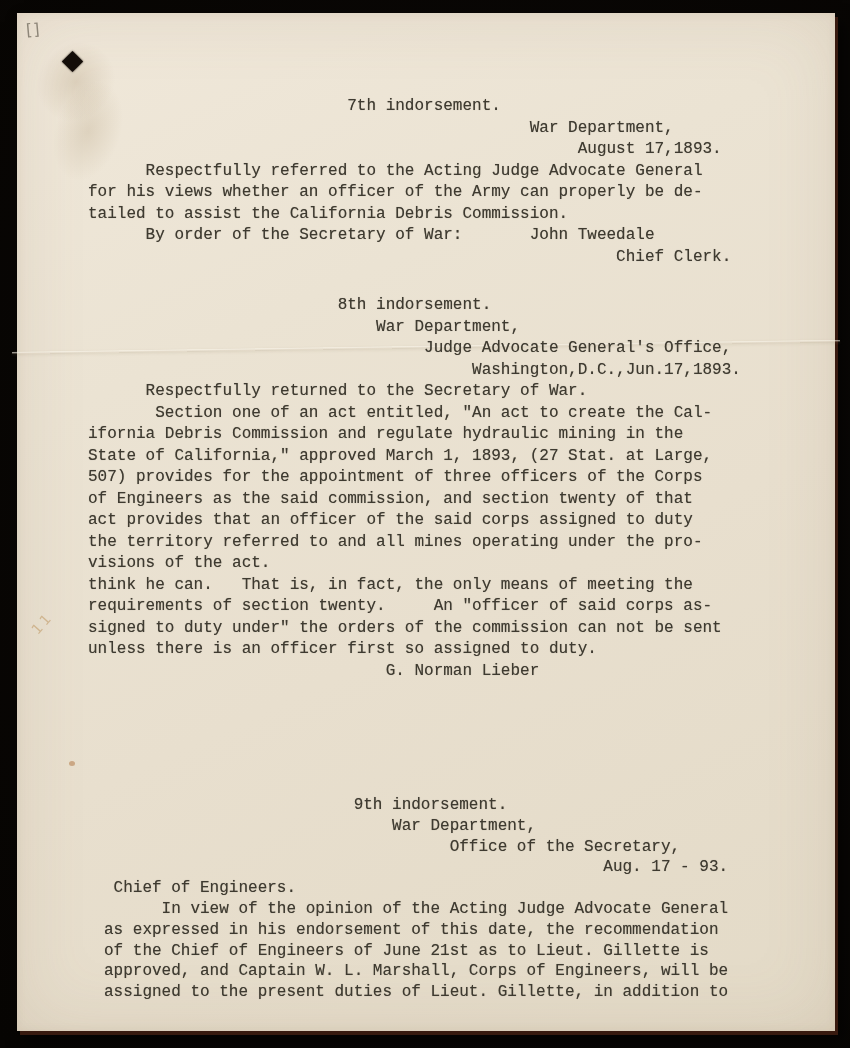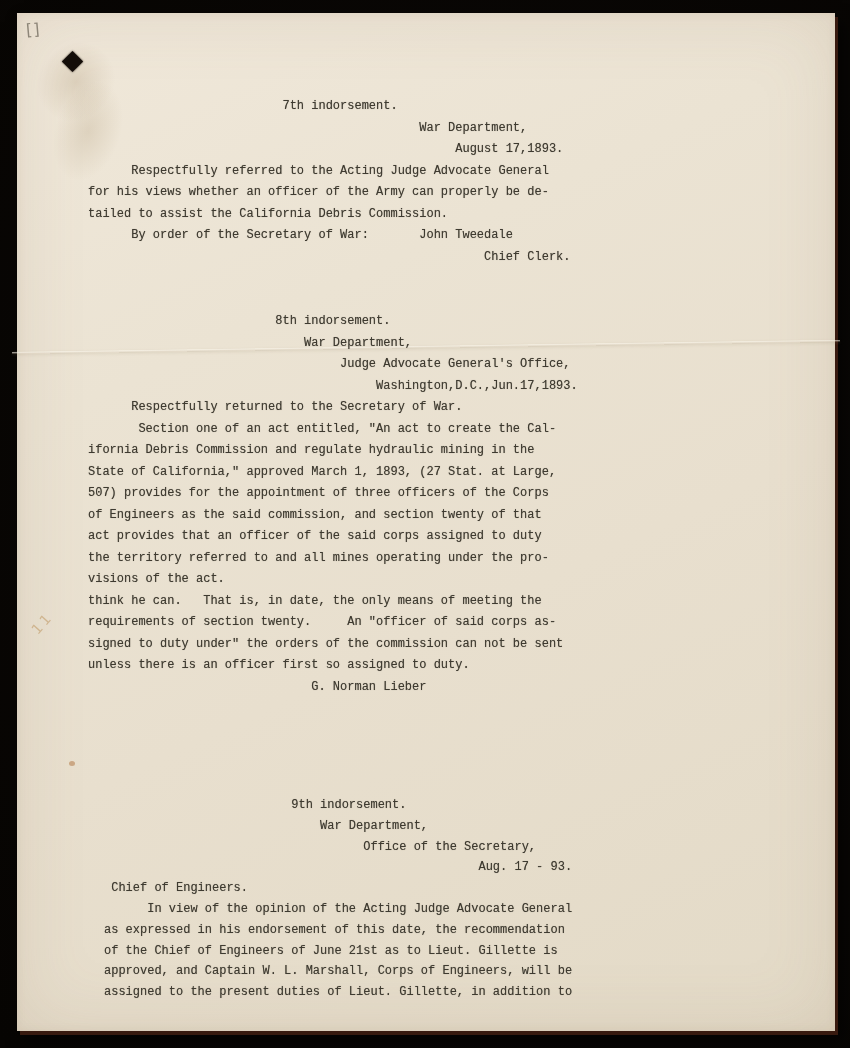--- a/index.html
+++ b/index.html
@@ -16,27 +16,27 @@
     background:linear-gradient(155deg,#f0e8da 0%,#ebe3d3 30%,#e8dfce 58%,#e3dac7 100%);
     box-shadow:
       3px 4px 0 rgba(66,30,18,.85),
       7px 9px 16px rgba(0,0,0,.65),
       inset 0 0 70px rgba(140,115,85,.15),
       inset 0 0 9px rgba(150,120,90,.12);
   }
   .section{
     position:absolute;left:71px;
     color:#3e3a30;
-    font-size:12px;
+    font-size:16px;
   }
   .line{white-space:pre;text-shadow:0 0 0.7px rgba(62,58,48,.55);}
   #sec7,#sec8{line-height:21.5px;}
   #sec9{line-height:20.8px;}
   #sec7{top:83px;}
-  #sec8{top:298px;}
+  #sec8{top:282px;}
   #sec9{top:782px;margin-left:16px;}
 
   .corner-mark{
     position:absolute;left:9px;top:7px;
     font-family:"DejaVu Sans",sans-serif;font-size:16px;
     color:rgba(125,118,104,.85);
     transform:rotate(-5deg);letter-spacing:1px;
   }
   .punch-hole{
     position:absolute;left:48px;top:41px;width:15px;height:15px;
@@ -106,21 +106,21 @@
         <div class="line">                                        Washington,D.C.,Jun.17,1893.</div>
         <div class="line">      Respectfully returned to the Secretary of War.</div>
         <div class="line">       Section one of an act entitled, "An act to create the Cal-</div>
         <div class="line">ifornia Debris Commission and regulate hydraulic mining in the</div>
         <div class="line">State of California," approved March 1, 1893, (27 Stat. at Large,</div>
         <div class="line">507) provides for the appointment of three officers of the Corps</div>
         <div class="line">of Engineers as the said commission, and section twenty of that</div>
         <div class="line">act provides that an officer of the said corps assigned to duty</div>
         <div class="line">the territory referred to and all mines operating under the pro-</div>
         <div class="line">visions of the act.</div>
-        <div class="line">think he can.   That is, in date, the only means of meeting the</div>
+        <div class="line">think he can.   That is, in fact, the only means of meeting the</div>
         <div class="line">requirements of section twenty.     An "officer of said corps as-</div>
         <div class="line">signed to duty under" the orders of the commission can not be sent</div>
         <div class="line">unless there is an officer first so assigned to duty.</div>
         <div class="line">                               G. Norman Lieber</div>
       </div>
     <div id="sec9" class="section">
         <div class="line">                          9th indorsement.</div>
         <div class="line">                              War Department,</div>
         <div class="line">                                    Office of the Secretary,</div>
         <div class="line">                                                    Aug. 17 - 93.</div>

